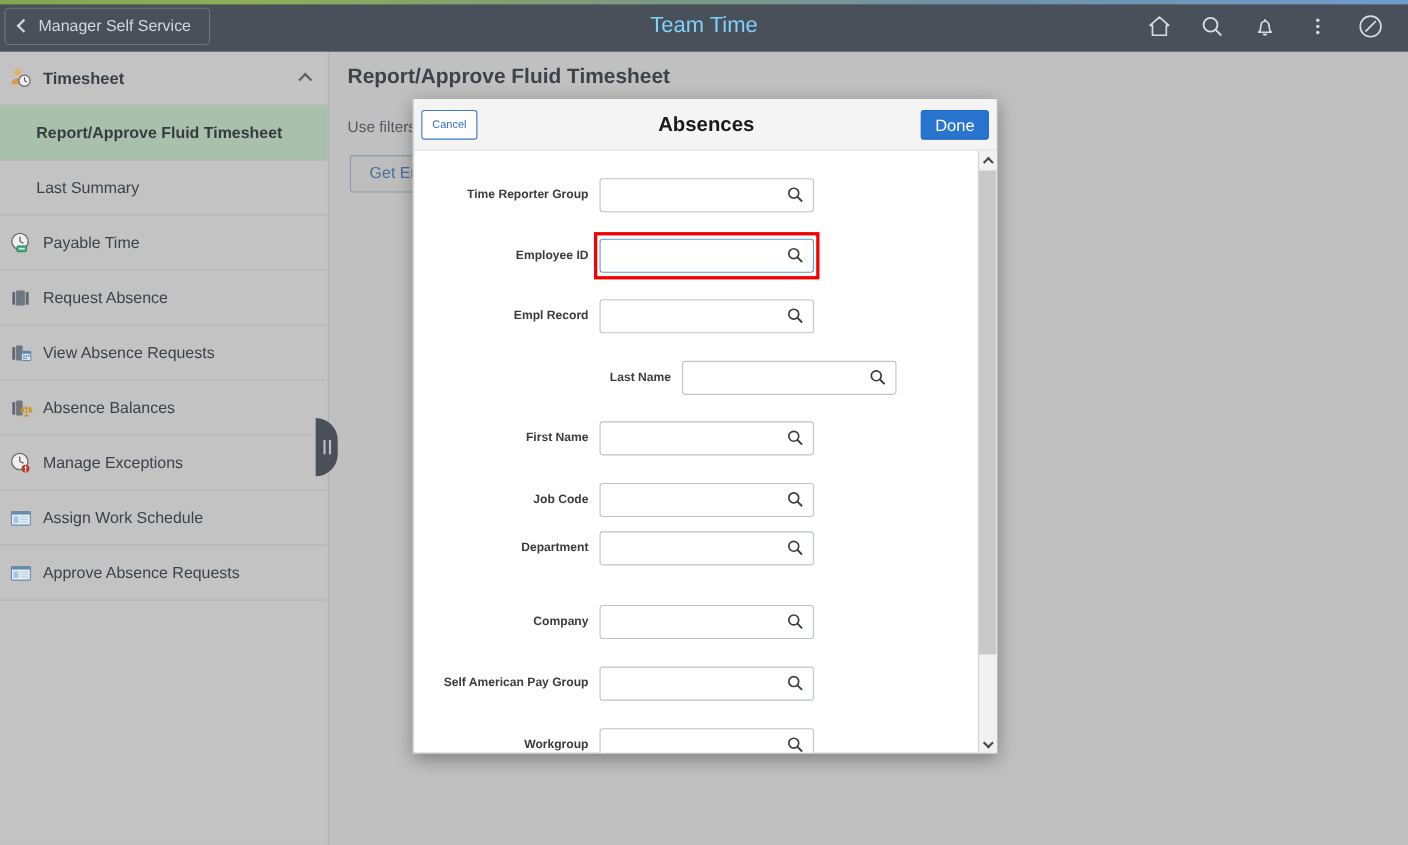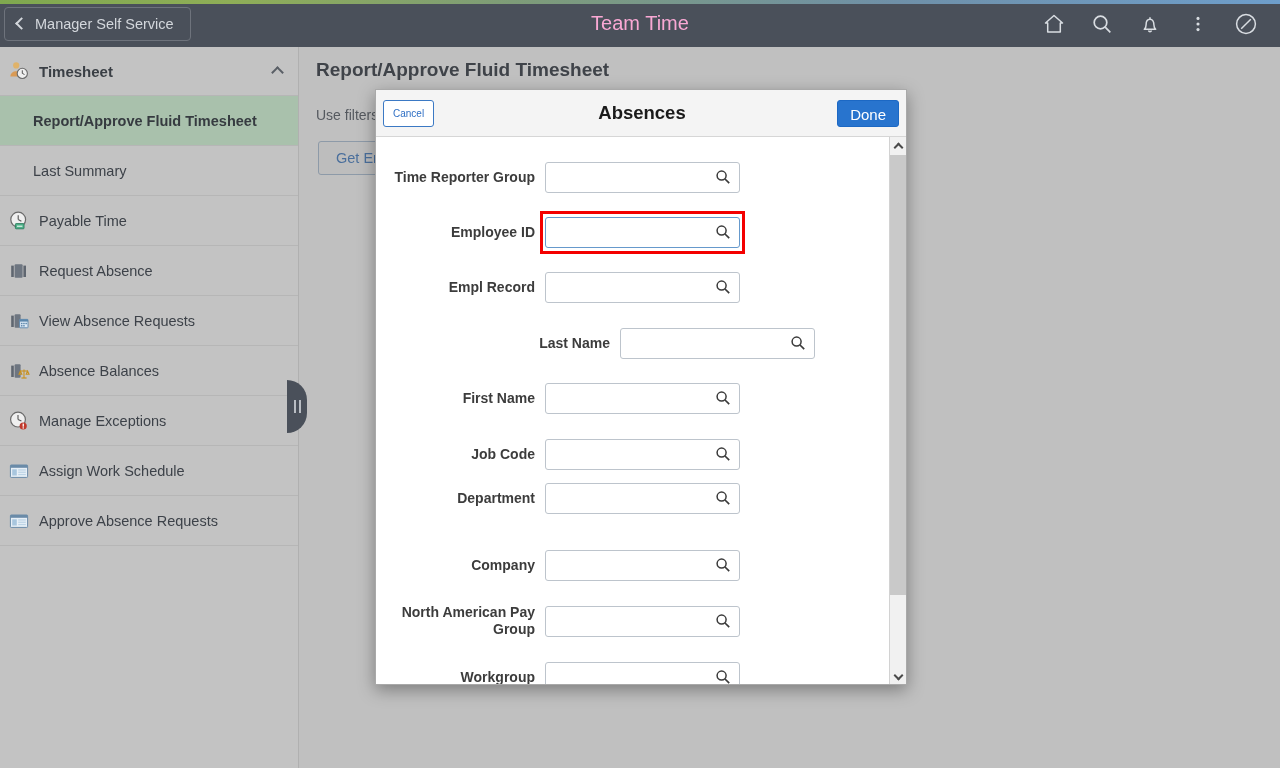--- a/index.html
+++ b/index.html
@@ -34,21 +34,21 @@
   }
   #back-button .chev {
     width: 9px; height: 9px;
     border-left: 2px solid #d3d7dc; border-bottom: 2px solid #d3d7dc;
     transform: rotate(45deg);
     margin-bottom: 1px;
   }
   #header-title {
     position: absolute; left: 0; top: 0; width: 1280px; height: 47px;
     line-height: 47px; text-align: center;
-    color: #f9a8d4; font-size: 20px; font-weight: 400;
+    color: #7dd3fc; font-size: 20px; font-weight: 400;
     pointer-events: none;
   }
   #header-icons {
     position: absolute; right: 10px; top: 0; height: 47px;
     display: flex; align-items: center; gap: 0px;
   }
   #header-icons .hicon {
     width: 48px; height: 47px;
     display: flex; align-items: center; justify-content: center;
     cursor: pointer;
@@ -175,21 +175,21 @@
     width: 532px; height: 548px;
     background: #ffffff;
   }
   .frow {
     position: absolute; left: 0; width: 514px; height: 34px;
     display: flex; align-items: center;
   }
   .flabel {
     width: 169px; flex: 0 0 169px;
     text-align: right; padding-right: 10px;
-    font-size: 14px; font-weight: bold; color: #3c3c3c;
+    font-size: 11px; font-weight: bold; color: #3c3c3c;
     line-height: 17px;
   }
   .fctrl { position: relative; width: 195px; flex: 0 0 195px; }
   .finput {
     width: 195px; height: 31px;
     border: 1px solid #bdc4cc; border-radius: 3px;
     background: #ffffff;
   }
   .fctrl.highlight .finput { border: 1px solid #6699cc; }
   .fctrl .redbox {
@@ -527,21 +527,21 @@
         <span class="sicon">
           <svg width="16" height="16" viewBox="0 0 16 16">
               <circle cx="6.6" cy="6.6" r="4.5" fill="none" stroke="#3a3a3a" stroke-width="1.5"></circle>
               <line x1="10" y1="10" x2="14.2" y2="14.2" stroke="#3a3a3a" stroke-width="1.7"></line>
             </svg>
         </span>
       </div>
     </div>
 
     <div class="frow" style="top:467px;">
-      <div class="flabel">North American Pay Group</div>
+      <div class="flabel">Self American Pay Group</div>
       <div class="fctrl">
         <input class="finput" type="text" value="" style="">
         <span class="sicon">
           <svg width="16" height="16" viewBox="0 0 16 16">
               <circle cx="6.6" cy="6.6" r="4.5" fill="none" stroke="#3a3a3a" stroke-width="1.5"></circle>
               <line x1="10" y1="10" x2="14.2" y2="14.2" stroke="#3a3a3a" stroke-width="1.7"></line>
             </svg>
         </span>
       </div>
     </div>

